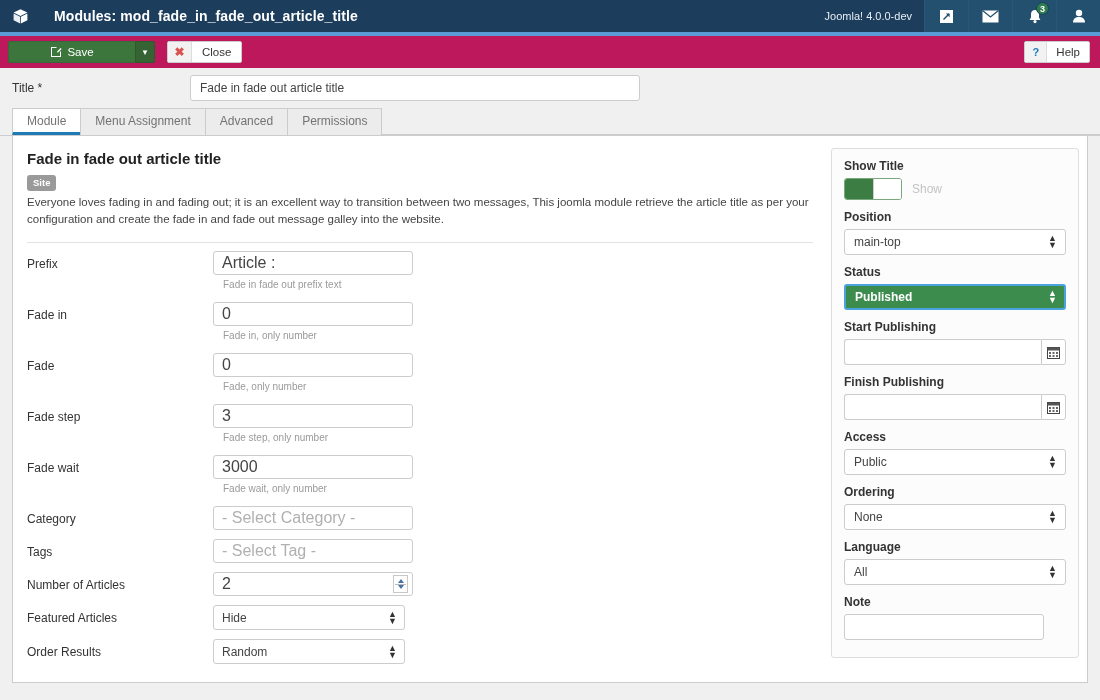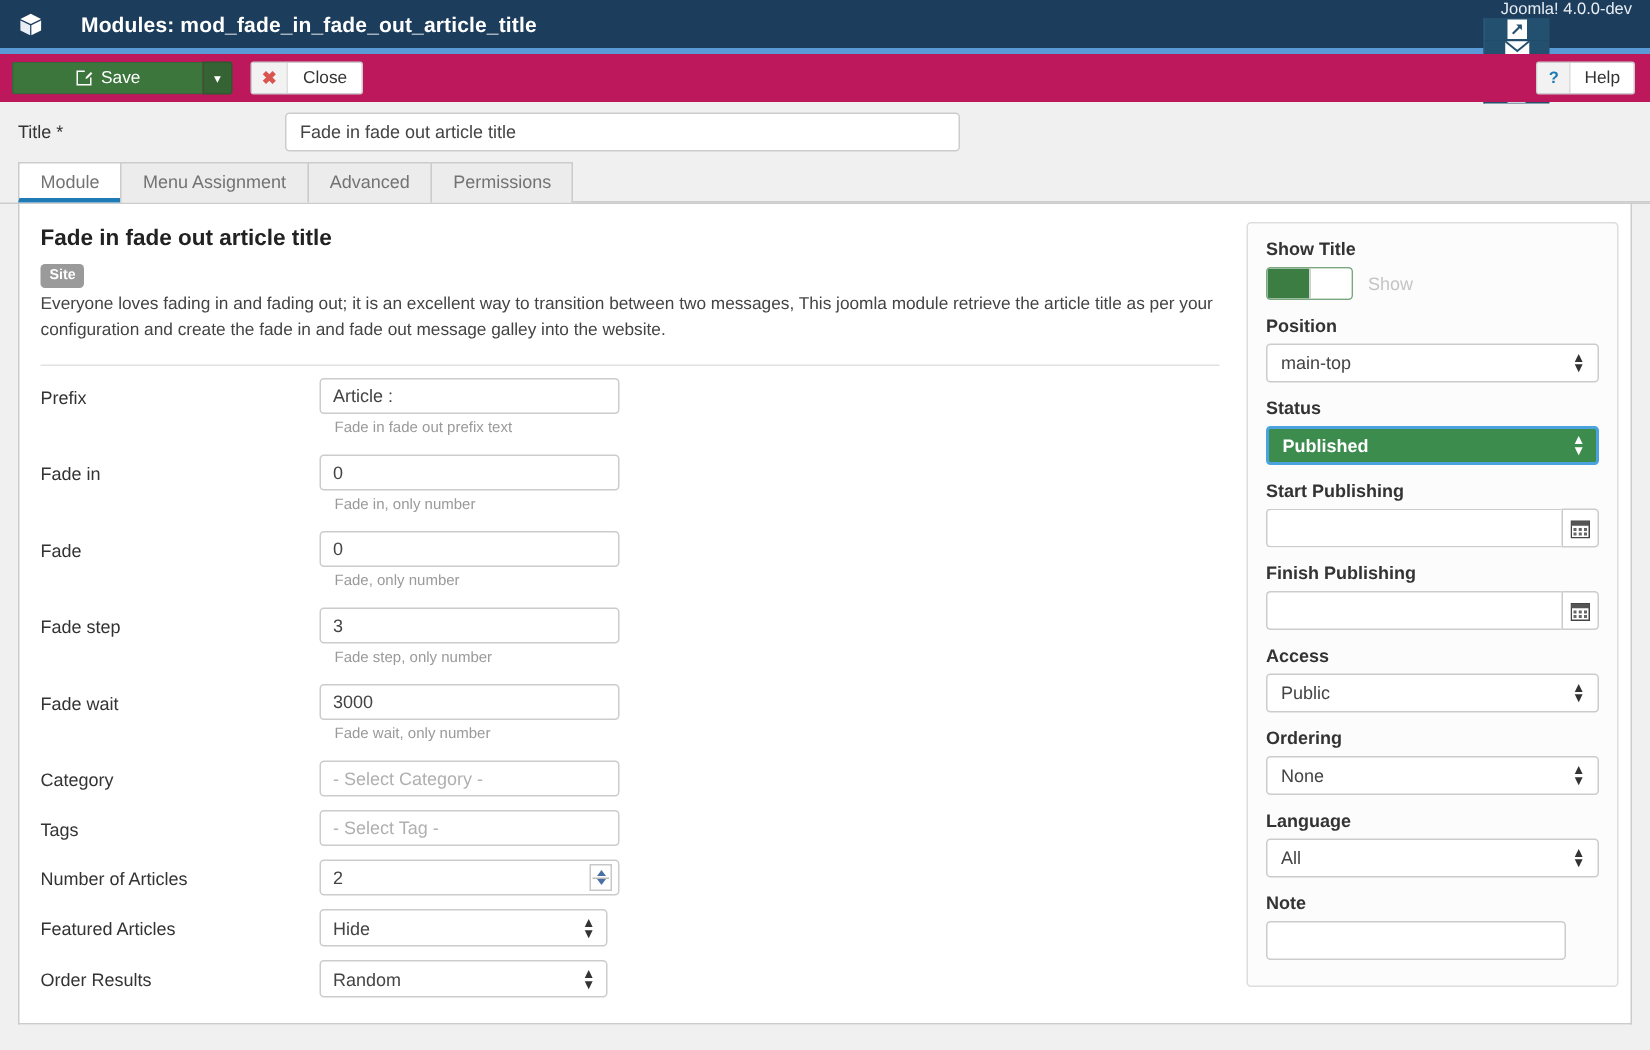--- a/index.html
+++ b/index.html
@@ -27,21 +27,21 @@
     padding-left: 10px;
     flex: 1;
   }
   .brand-icon { width: 20px; height: 20px; display:flex; align-items:center; justify-content:center; }
   .topbar-title {
     font-size: 14px; font-weight: bold;
     margin-left: 24px;
     letter-spacing: .1px;
     white-space: nowrap;
   }
-  .topbar-right { display: flex; align-items: stretch; flex-direction: column; }
+  .topbar-right { display: flex; align-items: stretch; }
   .version-label {
     display: flex; align-items: center;
     font-size: 11px; padding: 0 12px; color: #e8eef4;
     white-space: nowrap;
   }
   .ticon {
     width: 44px;
     display: flex; align-items: center; justify-content: center;
     border-left: 1px solid #2a567c;
     background: #24506f;
@@ -210,21 +210,21 @@
     font-size: 10px; color: #9a9a9a;
     margin: 4px 0 10px 0;
     padding-left: 10px;
   }
   .inp {
     width: 200px; height: 24px;
     border: 1px solid #ccc; border-radius: 3px;
     background: #fff;
     padding: 0 8px;
     font-family: "Liberation Sans", sans-serif;
-    font-size: 12px; color: #444;
+    font-size: 16px; color: #444;
     outline: none;
   }
   .inp::placeholder { color: #b0b0b0; }
   .sel {
     width: 192px; height: 25px;
     border: 1px solid #ccc; border-radius: 3px;
     background: #fff;
     padding: 0 22px 0 8px;
     font-family: "Liberation Sans", sans-serif;
     font-size: 12px; color: #444;

